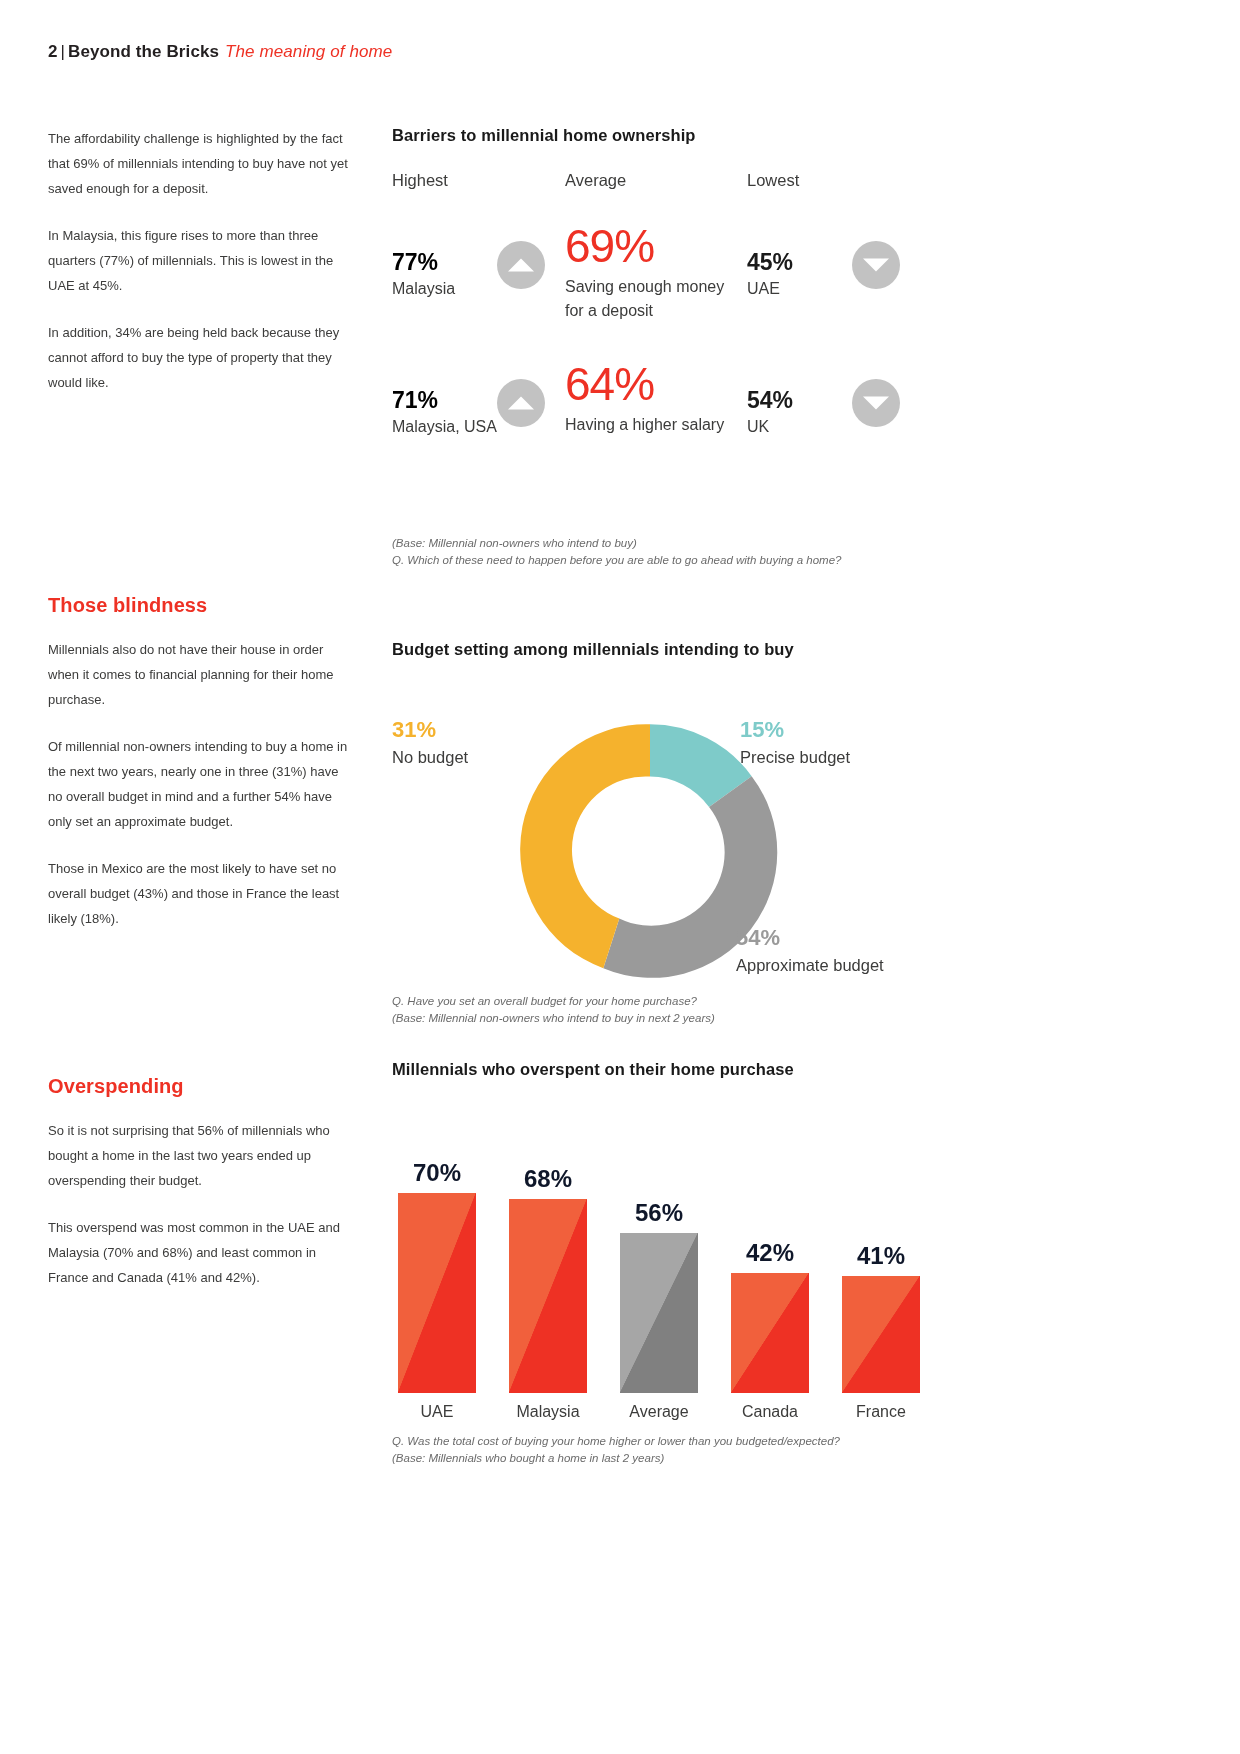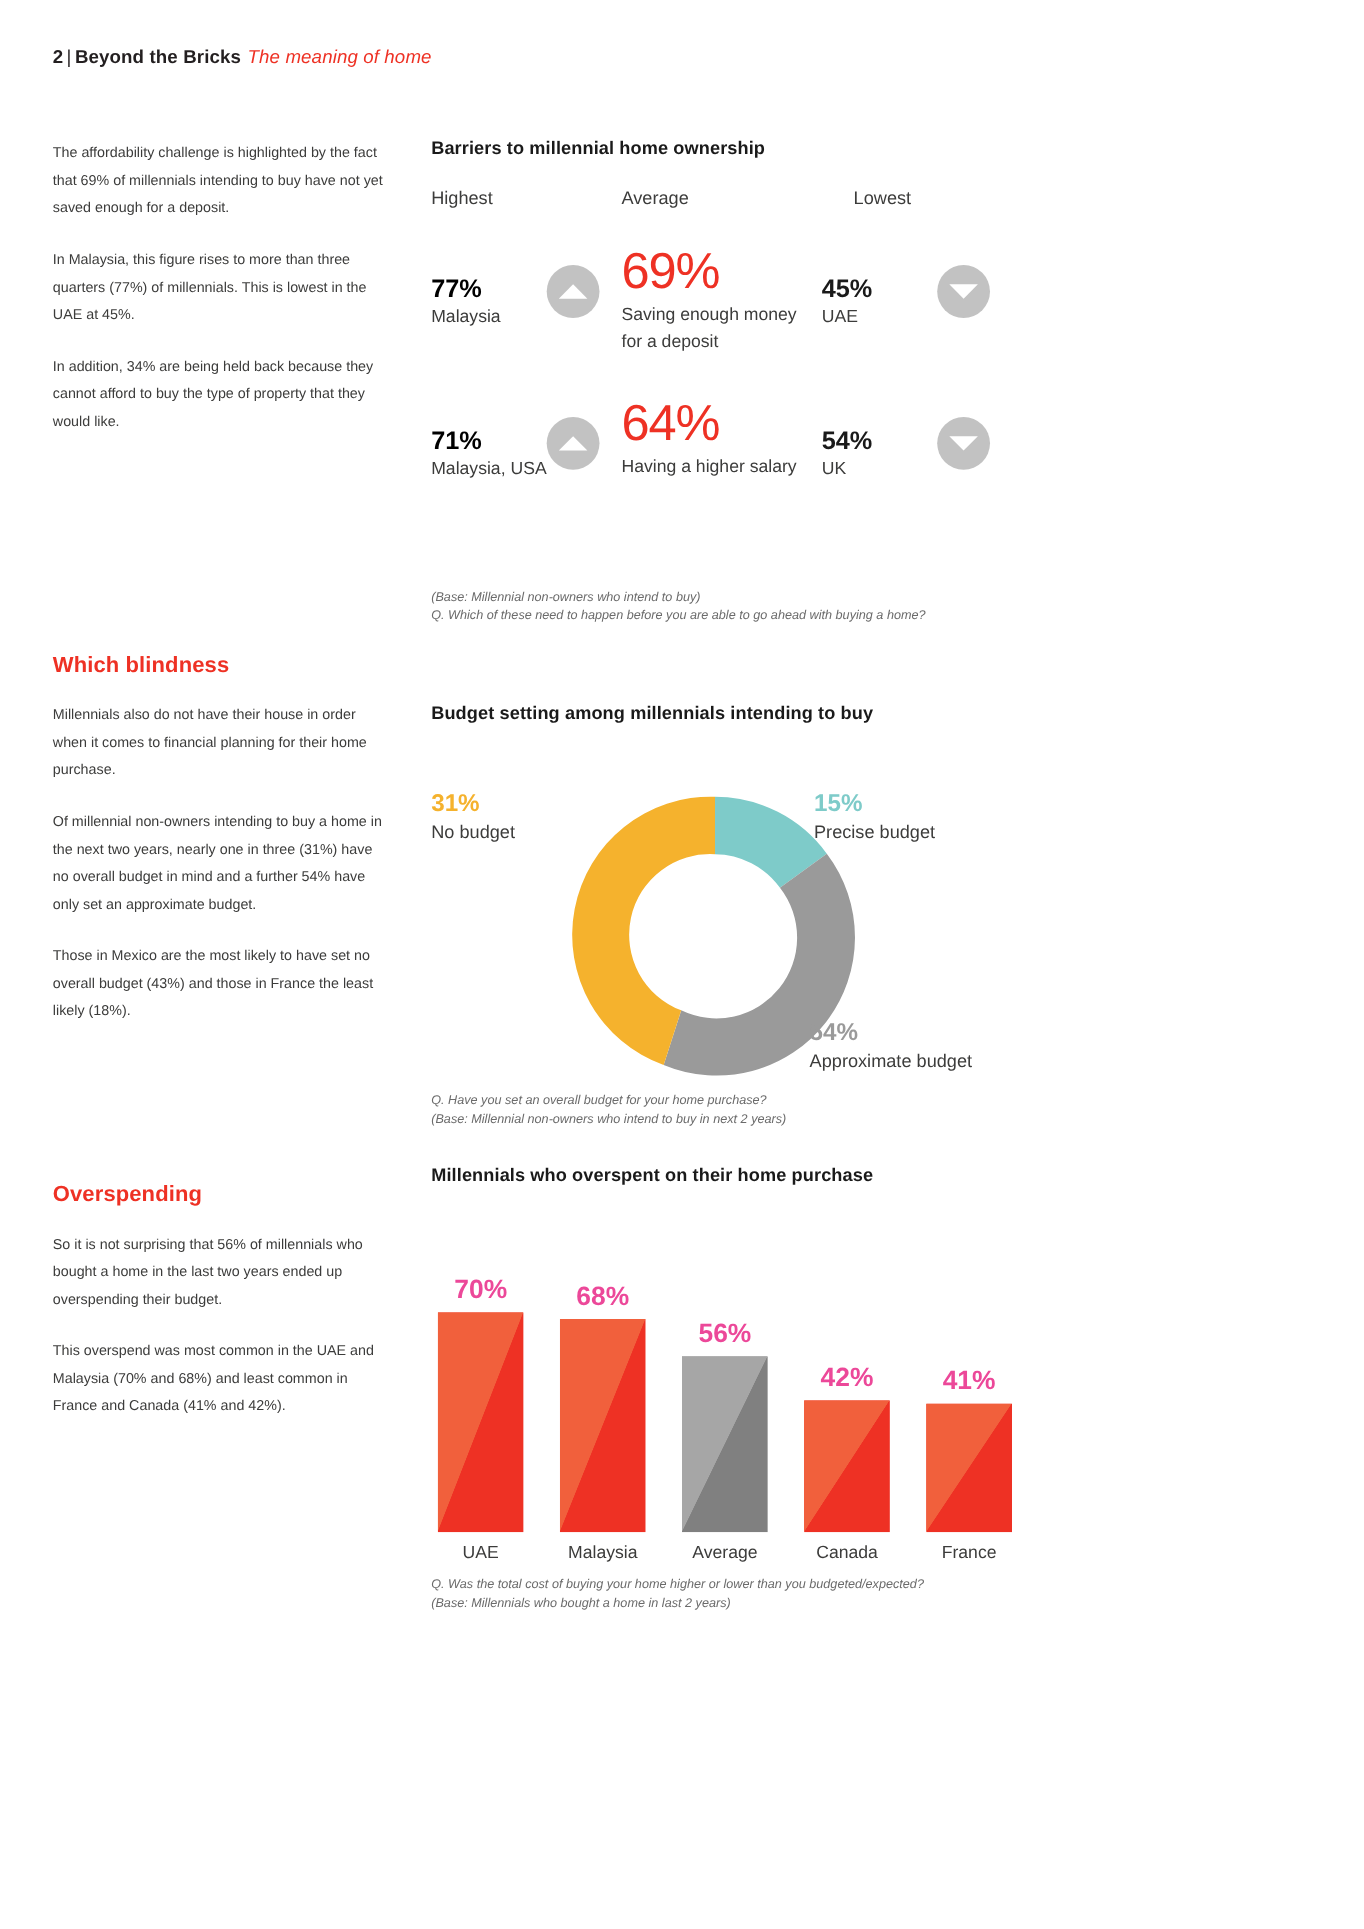--- a/index.html
+++ b/index.html
@@ -52,21 +52,21 @@
   }
 
   
   #barriers { top:126px; }
   .bar-cols { position:relative; height:26px; }
   .bar-cols span {
     position:absolute; font-size:16.5px; color:#3c3c3b;
   }
   .colhead-highest { left:0; }
   .colhead-average { left:173px; }
-  .colhead-lowest  { left:355px;margin-left:29px; }
+  .colhead-lowest  { left:355px; }
 
   .barrier-row { position:relative; height:128px; }
   .b-high {
     position:absolute; left:0; top:22px; width:110px;
   }
   .b-high .pct { font-size:23px; font-weight:bold; color:#000000; line-height:30px; }
   .b-high .lbl { font-size:16px; color:#3c3c3b; line-height:23px; }
 
   .arrow-circle {
     position:absolute; width:48px; height:48px; border-radius:50%;
@@ -116,21 +116,21 @@
   .dl-approx .pct { color:#9a9a9a; }
 
   
   #overspend-chart { top:1060px; }
   .bars-area {
     position:relative; height:280px; width:520px; margin-top:8px;
   }
   .bar-item { position:absolute; bottom:0; width:78px; }
   .bar-item .val {
     position:absolute; bottom:100%; left:50%; transform:translateX(-50%);
-    font-size:24px; font-weight:bold; color:#ec4899; margin-bottom:6px;
+    font-size:24px; font-weight:bold; color:#0f172a; margin-bottom:6px;
     white-space:nowrap;
   }
   .bar-rect { position:relative; width:78px; overflow:hidden; }
   .bar-rect .face { position:absolute; inset:0; }
   .bar-rect .shade { position:absolute; inset:0; }
   .bar-cats { position:relative; height:30px; width:520px; margin-top:10px; }
   .bar-cats span {
     position:absolute; font-size:16px; color:#3c3c3b;
     width:110px; text-align:center;
   }
@@ -201,21 +201,21 @@
       </div>
     </div>
 
     <div class="qnote" style="margin-top:44px;">
       <div>(Base: Millennial non-owners who intend to buy)</div>
       <div>Q. Which of these need to happen before you are able to go ahead with buying a home?</div>
     </div>
   </div>
 
   <div class="col-left" style="top:594px;">
-    <div class="sec-head">Which blindness</div>
+    <div class="sec-head">Those blindness</div>
     <p>Millennials also do not have their house in order when it comes to financial planning for their home purchase.</p>
     <p>Of millennial non-owners intending to buy a home in the next two years, nearly one in three (31%) have no overall budget in mind and a further 54% have only set an approximate budget.</p>
     <p>Those in Mexico are the most likely to have set no overall budget (43%) and those in France the least likely (18%).</p>
   </div>
 
   <div class="col-right" id="budget-chart">
     <div class="chart-title">Budget setting among millennials intending to buy</div>
 
     <div class="donut-wrap">
 

